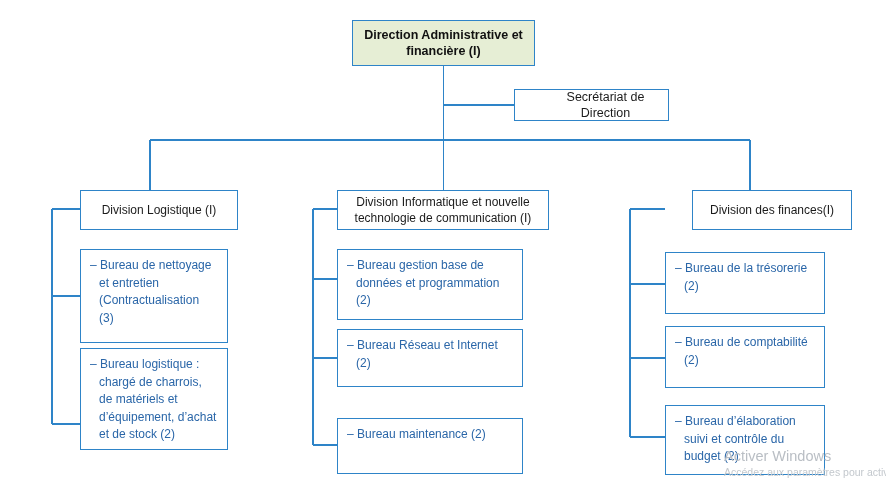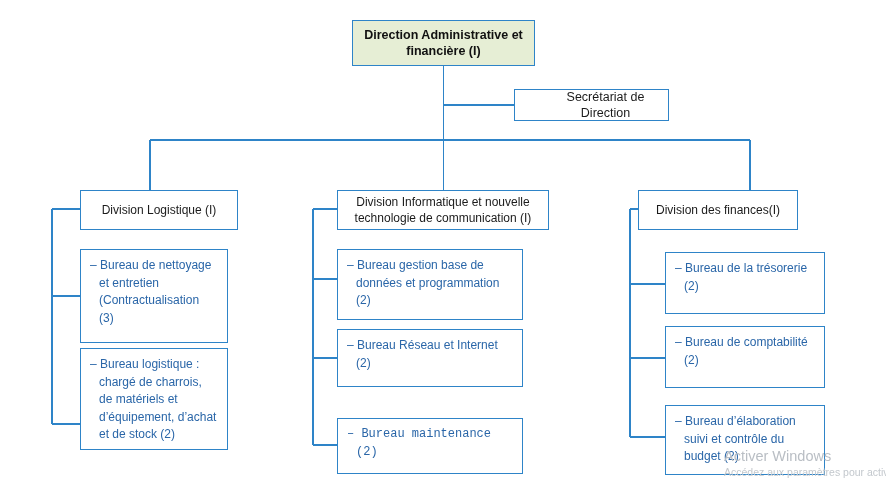--- a/index.html
+++ b/index.html
@@ -195,25 +195,25 @@
     <span class="node-text">– Bureau gestion base de
 données et programmation
 (2)</span>
   </div>
 
   <div class="node node-leaf" style="left:337px; top:329px; width:186px; height:58px;">
     <span class="node-text">– Bureau Réseau et Internet
 (2)</span>
   </div>
 
-  <div class="node node-leaf" style="left:337px; top:418px; width:186px; height:56px;font-family:Liberation Mono, monospace;">
+  <div class="node node-leaf" style="left:337px; top:418px; width:186px; height:56px;">
     <span class="node-text">– Bureau maintenance (2)</span>
   </div>
 
-  <div class="node node-division" style="left:638px; top:190px; width:160px; height:40px;">
+  <div class="node node-division" style="left:692px; top:190px; width:160px; height:40px;">
     <span class="node-text">Division des finances(I)</span>
   </div>
 
   <div class="node node-leaf" style="left:665px; top:252px; width:160px; height:62px;">
     <span class="node-text">– Bureau de la trésorerie
 (2)</span>
   </div>
 
   <div class="node node-leaf" style="left:665px; top:326px; width:160px; height:62px;">
     <span class="node-text">– Bureau de comptabilité

